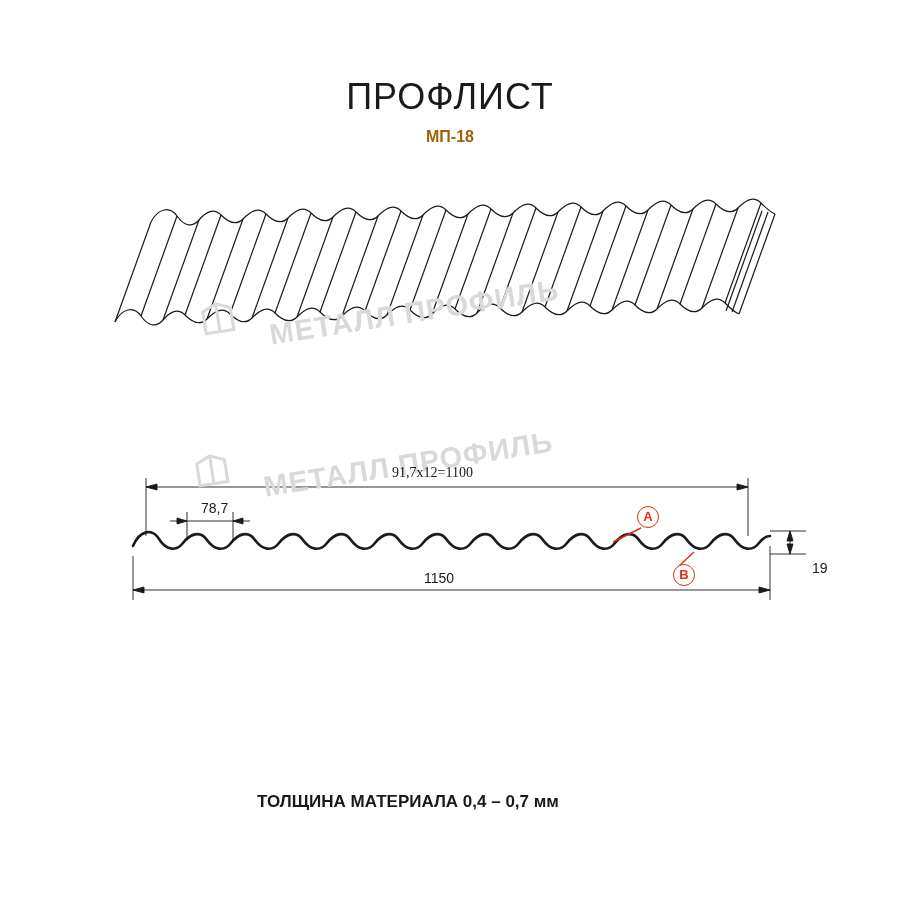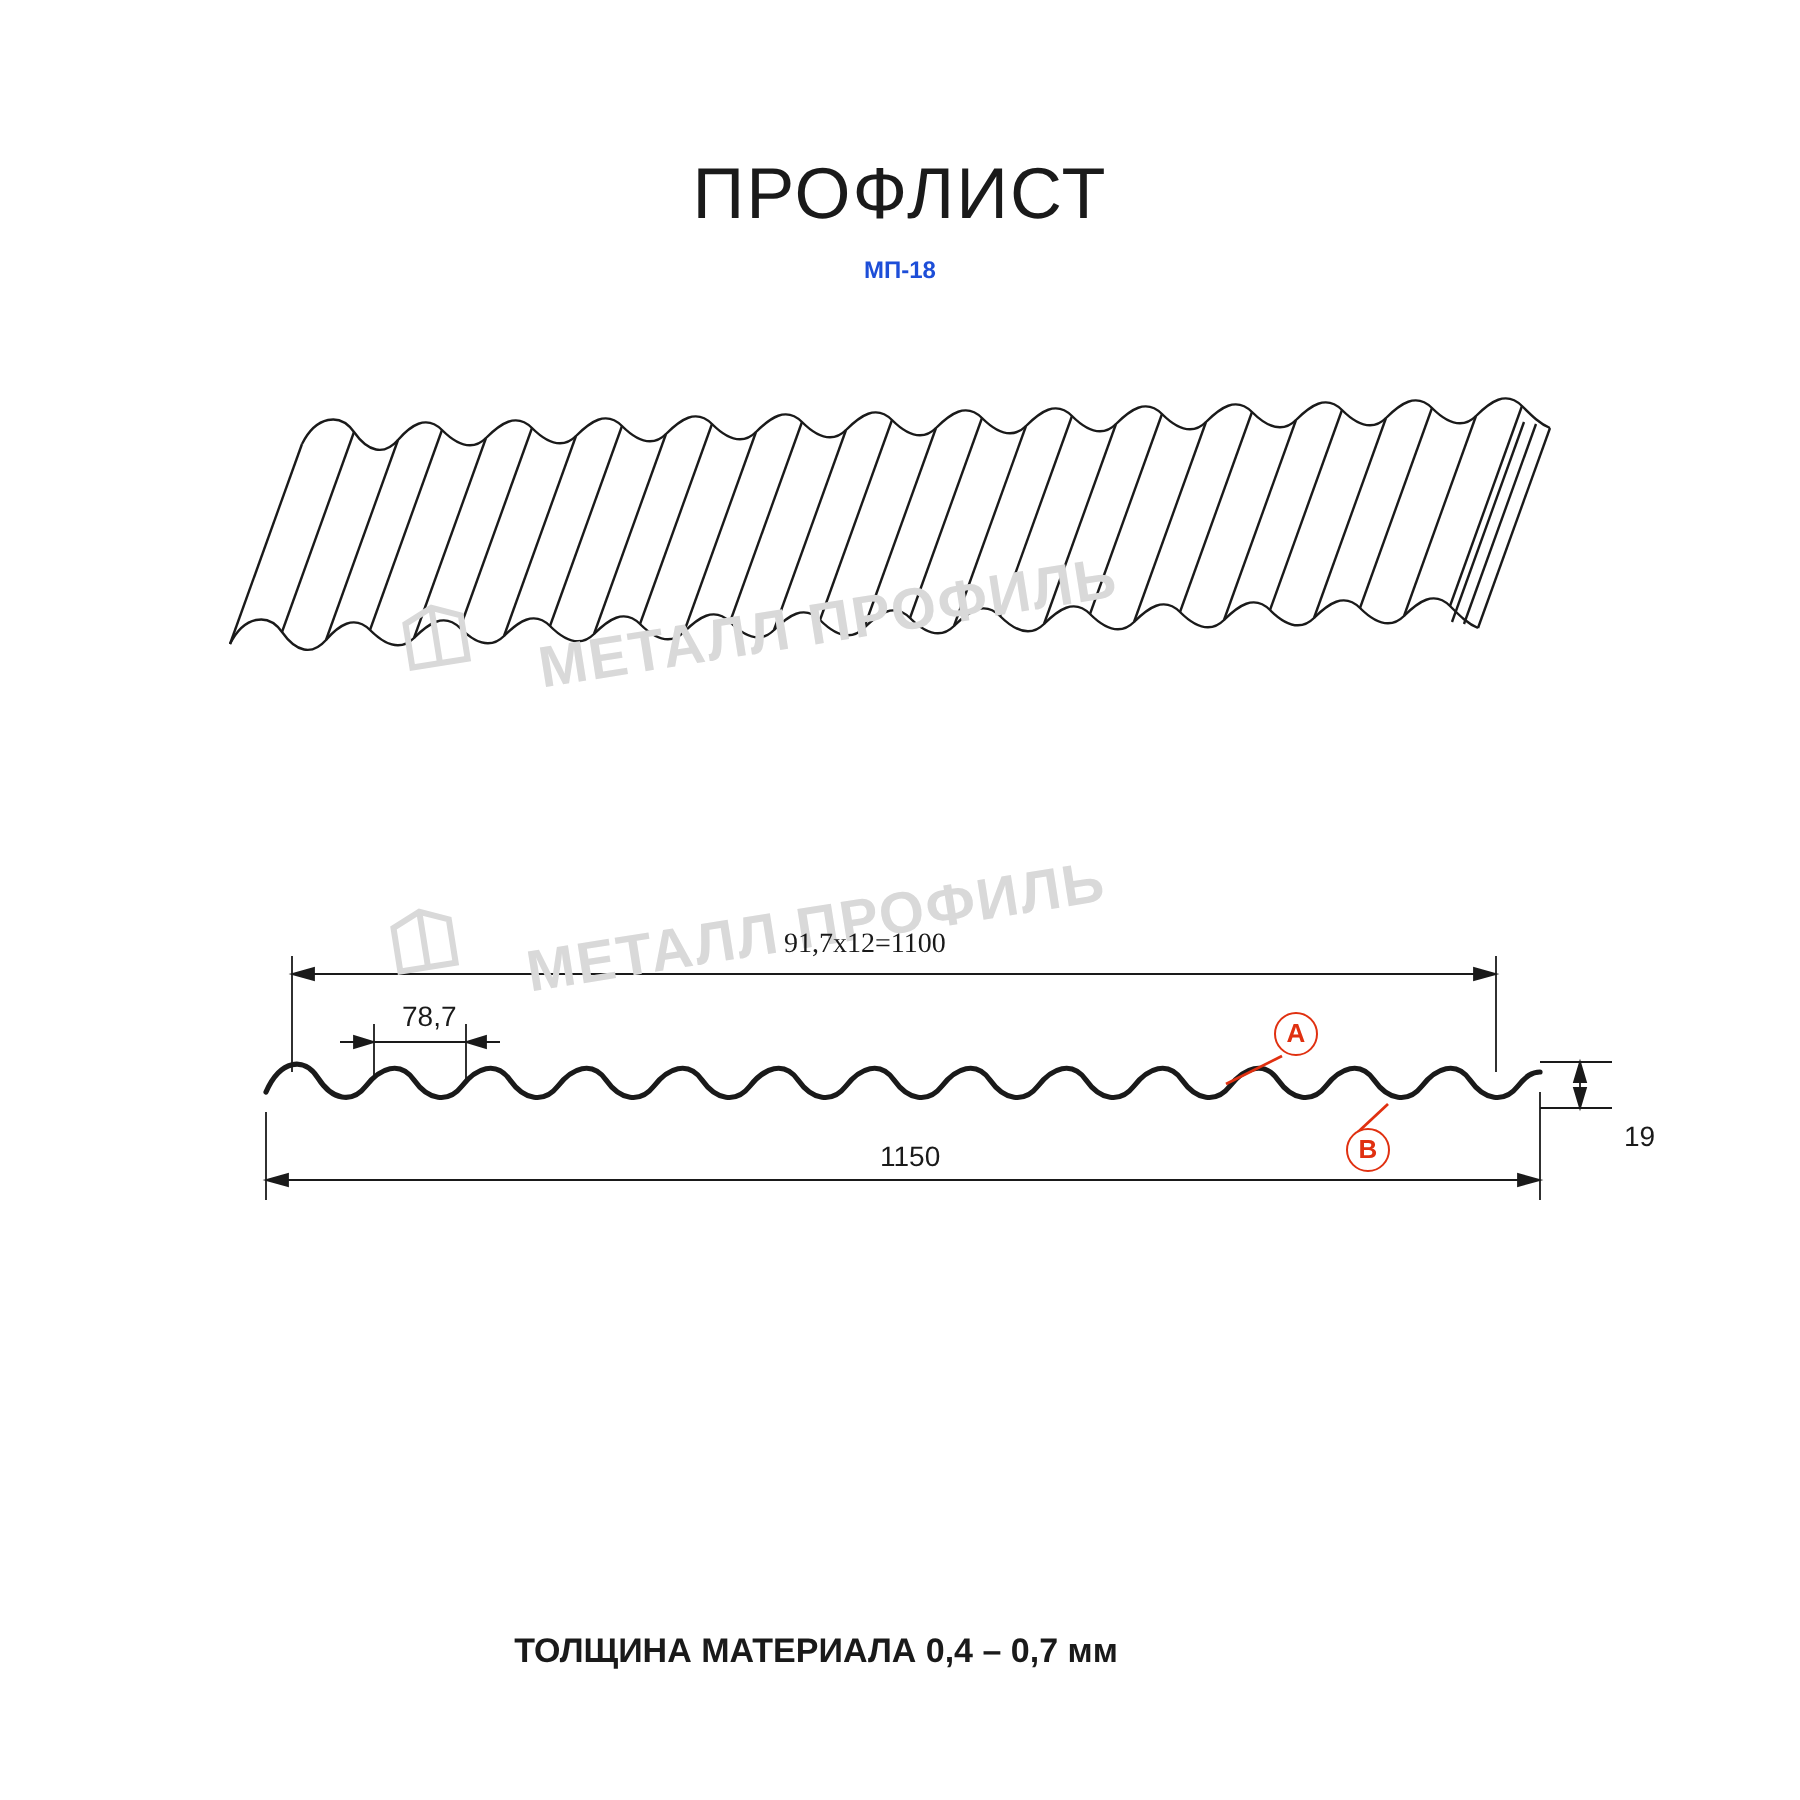--- a/index.html
+++ b/index.html
@@ -30,28 +30,28 @@
   }
   .title {
     font-size: 36px;
     font-weight: normal;
     letter-spacing: 1px;
     color: #1a1a1a;
     line-height: 1.05;
   }
   .subtitle {
     margin-top: 12px;
-    font-size: 12px;
+    font-size: 16px;
     font-weight: bold;
-    color: #1d4ed8;
+    color: #a16207;
   }
   .footer-note {
     position: absolute;
     left: 0;
-    top: 816px;
+    top: 792px;
     width: 816px;
     text-align: center;
     font-size: 17px;
     font-weight: bold;
     color: #1a1a1a;
   }
   .dim-label {
     position: absolute;
     font-size: 14px;
     color: #1a1a1a;
@@ -283,21 +283,21 @@
 
 <div class="title-block">
   <div class="title">ПРОФЛИСТ</div>
   <div class="subtitle">МП-18</div>
 </div>
 
 <div class="dim-label" style="left:392px; top:465px;font-family:Liberation Serif, serif;">91,7х12=1100</div>
 
 <div class="dim-label" style="left:201px; top:500px;">78,7</div>
 
-<div class="dim-label" style="left:440px; top:570px;">1150</div>
+<div class="dim-label" style="left:424px; top:570px;">1150</div>
 
 <div class="dim-label" style="left:812px; top:560px;">19</div>
 
 <div class="callout-label" style="left:637px; top:506px;">A</div>
 
 <div class="callout-label" style="left:673px; top:564px;">B</div>
 
 <div class="footer-note">ТОЛЩИНА МАТЕРИАЛА 0,4 – 0,7 мм</div>
 
 </body></html>

